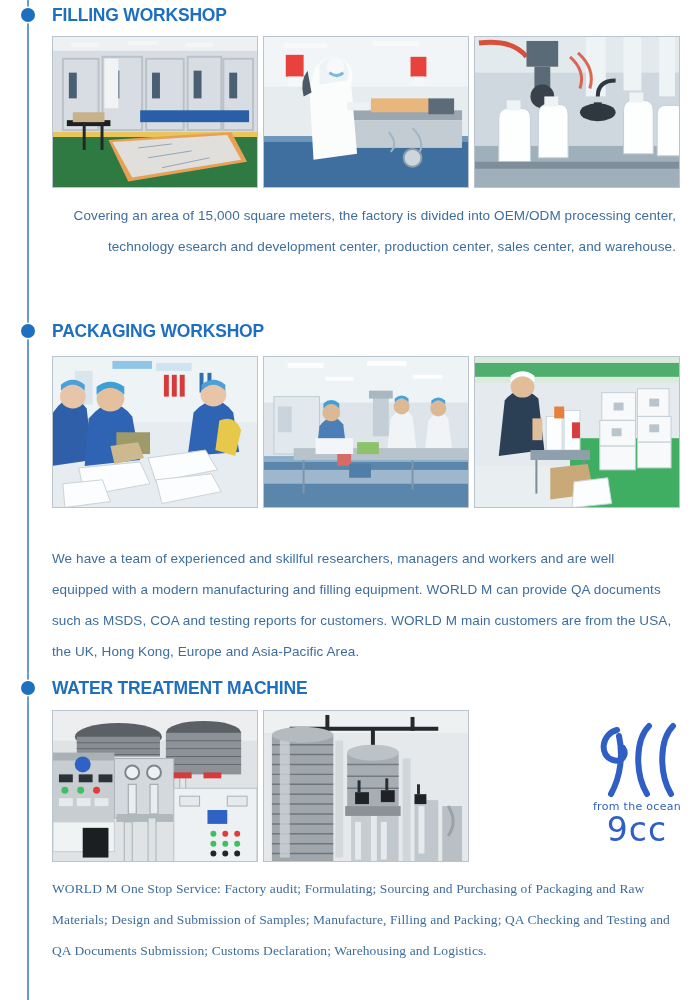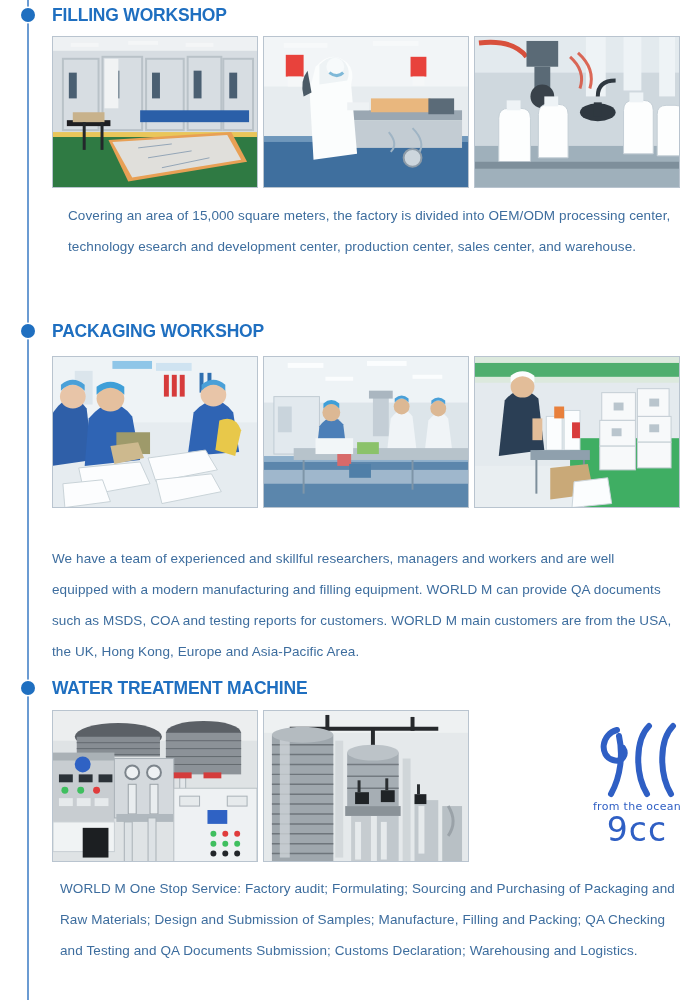--- a/index.html
+++ b/index.html
@@ -88,23 +88,23 @@
 
   
   .paragraph {
     position: absolute;
     color: #3d6d9e;
     font-size: 13.5px;
     line-height: 31px;
     width: 620px;
     letter-spacing: 0.1px;
   }
-  .para-1 { left: 16px; top: 200px; }
+  .para-1 { left: 4px; top: 200px; text-align: right; }
   .para-2 { left: 0; top: 543px; }
-  .para-3 { left: 8px; top: 873px; }
+  .para-3 { left: 0; top: 873px; font-family: Liberation Serif, serif; }
 
   
   .brand-logo {
     position: absolute;
     left: 500px;
     top: 716px;
     width: 170px;
     height: 140px;
     text-align: center;
   }

